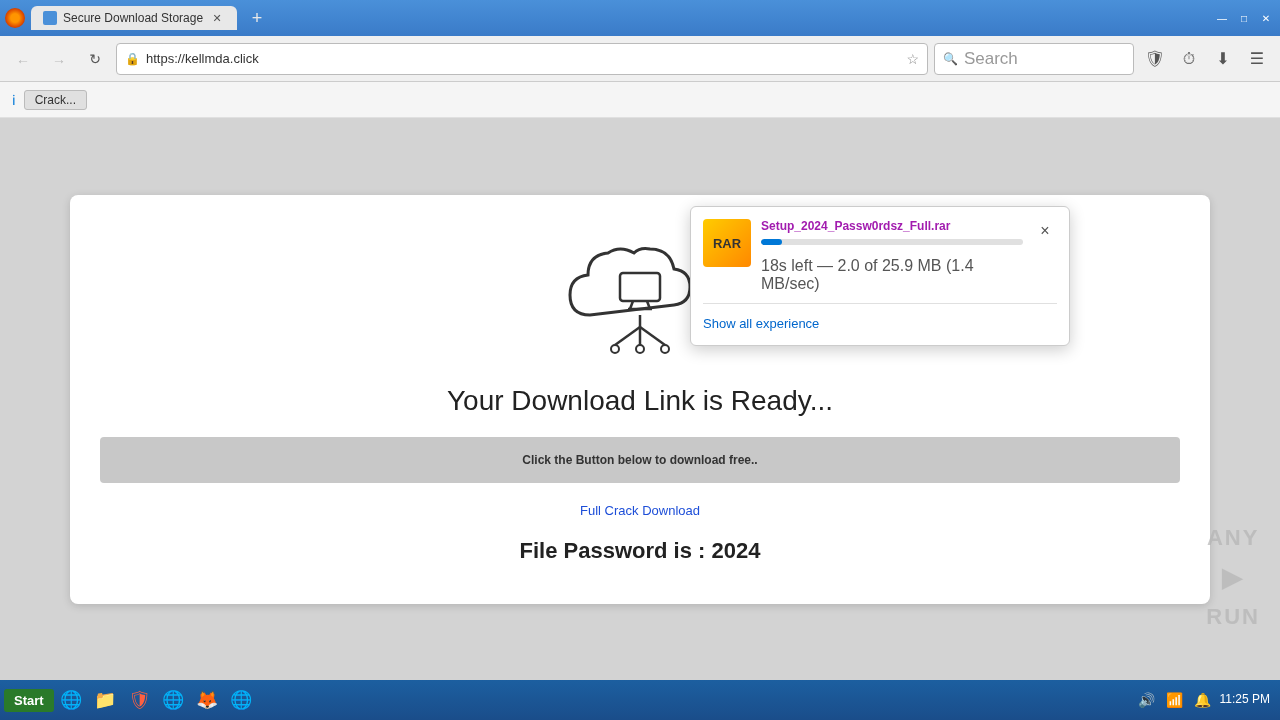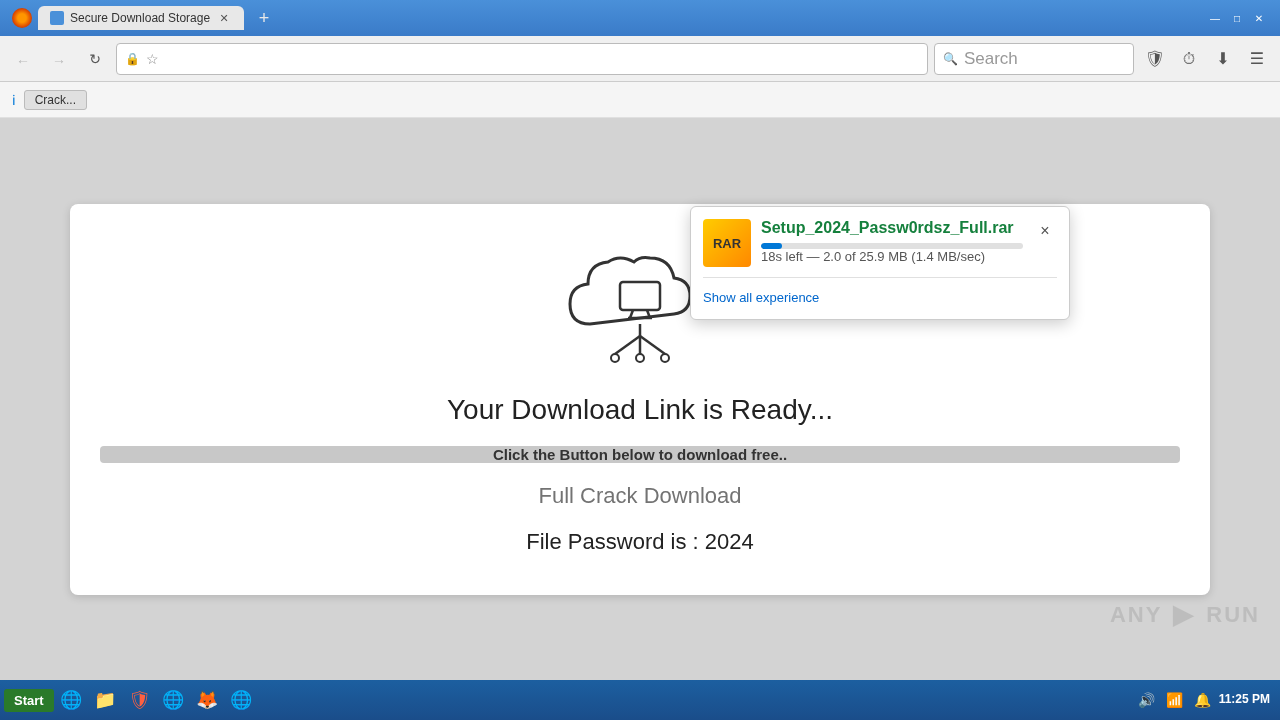--- a/index.html
+++ b/index.html
@@ -5,21 +5,21 @@
     * { margin: 0; padding: 0; box-sizing: border-box; }
     body { font-family: Arial, sans-serif; background: #d3d3d3; width: 1280px; height: 720px; overflow: hidden; position: relative; }
 
     
     .title-bar {
       height: 36px;
       background: linear-gradient(to bottom, #4a90d9, #3a7bc8);
       display: flex;
       align-items: center;
       justify-content: space-between;
-      padding: 0 12px;
+      padding: 0 5px;
       user-select: none;
     }
     .title-bar-left {
       display: flex;
       align-items: center;
       gap: 6px;
     }
     .firefox-logo {
       width: 20px; height: 20px;
       background: radial-gradient(circle at 50% 50%, #ff9500 30%, #e05000 60%, #c03000 80%);
@@ -185,37 +185,38 @@
       font-size: 28px;
       font-weight: normal;
       color: #222;
     }
 
     .download-btn {
       width: 100%;
       background: #c8c8c8;
       border: none;
       border-radius: 4px;
-      font-size: 15px;
+      padding: 16px;
+      font-size: 12px;
       font-weight: bold;
       color: #333;
       cursor: pointer;
       text-align: center;
     }
 
     .crack-link {
-      color: #737373;
-      font-size: 22px;
+      color: #1d4ed8;
+      font-size: 13px;
       text-decoration: none;
       cursor: pointer;
     }
 
     .password-text {
       font-size: 22px;
-      font-weight: normal;
+      font-weight: bold;
       color: #222;
     }
 
     
     .download-popup {
       position: absolute;
       top: 88px;
       right: 210px;
       width: 380px;
       background: white;
@@ -237,42 +238,42 @@
       display: flex; align-items: center; justify-content: center;
       font-size: 22px;
       flex-shrink: 0;
       color: #333;
       position: relative;
     }
     .file-info {
       flex: 1;
     }
     .file-name {
-      font-size: 16px;
+      font-size: 12px;
       font-weight: bold;
-      color: #15803d;
+      color: #a21caf;
       word-break: break-all;
     }
     .progress-bar-container {
       margin-top: 6px;
       height: 6px;
       background: #e0e0e0;
       border-radius: 3px;
       overflow: hidden;
     }
     .progress-bar-fill {
       height: 100%;
       background: #0078d7;
       border-radius: 3px;
       width: 8%;
     }
     .file-status {
-      font-size: 13px;
+      font-size: 16px;
       color: #555;
-      margin-top: 0;
+      margin-top: 12px;
     }
     .popup-close {
       width: 24px; height: 24px;
       display: flex; align-items: center; justify-content: center;
       cursor: pointer; color: #555; font-size: 16px; border-radius: 50%;
       flex-shrink: 0;
     }
     .popup-divider { border: none; border-top: 1px solid #e0e0e0; margin: 10px 0; }
     .show-all-link {
       font-size: 13px;
@@ -321,33 +322,32 @@
       padding-right: 6px;
     }
     .taskbar-right-icon {
       width: 24px; height: 24px;
       display: flex; align-items: center; justify-content: center;
       font-size: 14px; cursor: pointer;
     }
     .time-display {
       text-align: right;
       line-height: 1.3;
-      font-weight: bold;
     }
 
     
     .anyrun-watermark {
       position: absolute;
       bottom: 50px;
       right: 20px;
       color: rgba(180,180,180,0.7);
       font-size: 22px;
       font-weight: bold;
       letter-spacing: 2px;
-      display: flex; align-items: center; gap: 11px;
+      display: flex; align-items: center; gap: 11px; flex-direction: column;
     }
     .anyrun-arrow {
       color: rgba(180,180,180,0.7);
       font-size: 26px;
     }
   </style>
 </head>
 <body>
 
 <div class="title-bar">
@@ -366,20 +366,21 @@
     <div class="title-ctrl close-ctrl">✕</div>
   </div>
 </div>
 
 <div class="nav-bar">
   <div class="nav-btn disabled">←</div>
   <div class="nav-btn disabled">→</div>
   <div class="nav-btn">↻</div>
   <div class="address-bar">
     <span class="lock-icon">🔒</span>
+    <span class="address-text">https://kellmda.click</span>
     <span class="bookmark-icon">☆</span>
   </div>
   <div class="search-bar">
     <span class="search-icon-nav">🔍</span>
     <span class="search-input-text">Search</span>
   </div>
   <div class="toolbar-icons">
     <div class="toolbar-icon">🛡</div>
     <div class="toolbar-icon">⏱</div>
     <div class="toolbar-icon">⬇</div>

